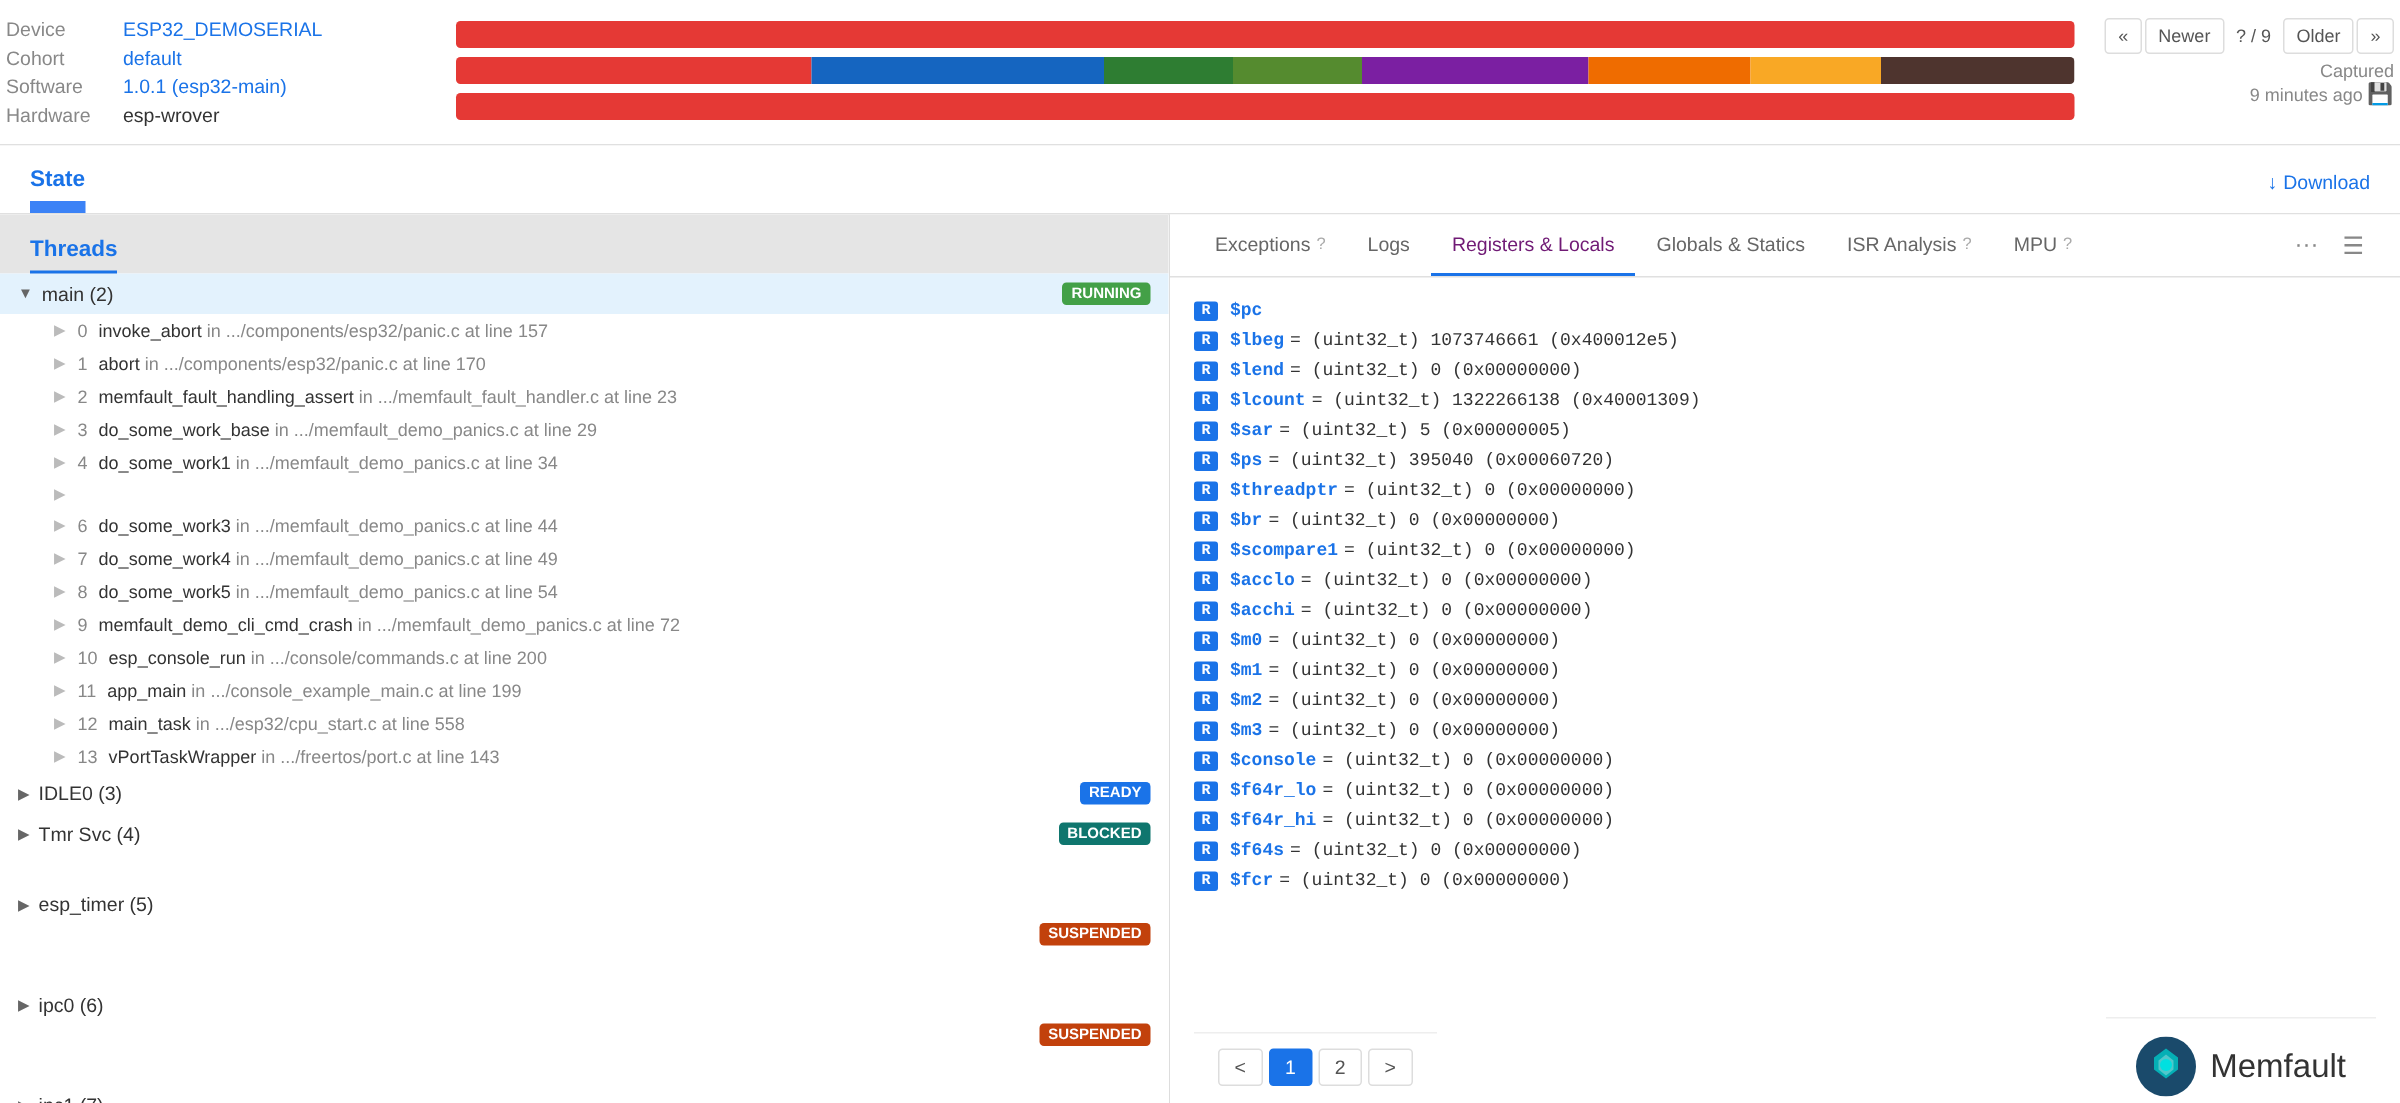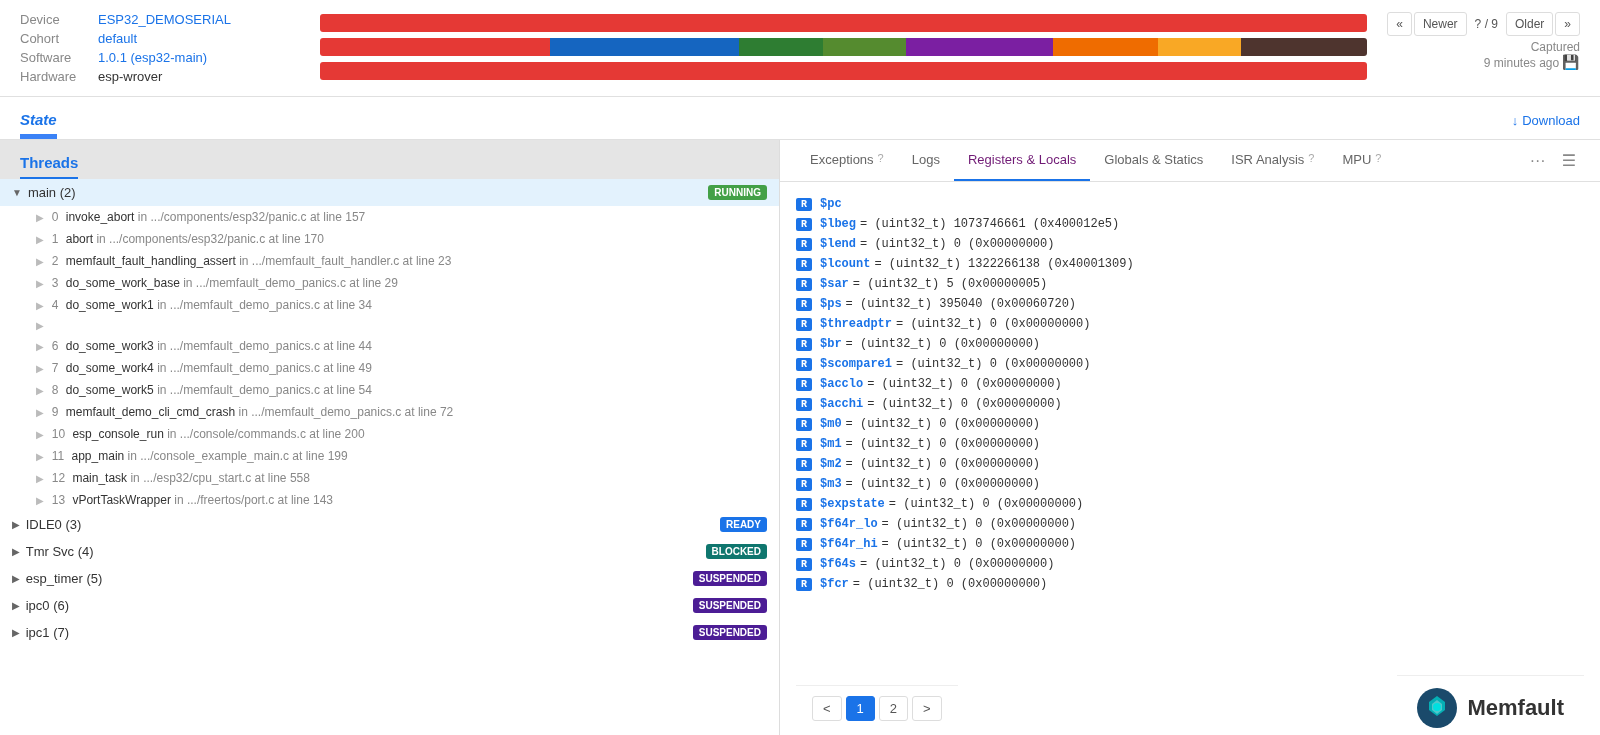--- a/index.html
+++ b/index.html
@@ -1,21 +1,21 @@
 <!DOCTYPE html>
 <html><head>
   <meta charset="utf-8">
   <style>
     * { box-sizing: border-box; margin: 0; padding: 0; }
     body { font-family: -apple-system, BlinkMacSystemFont, 'Segoe UI', sans-serif; font-size: 13px; background: #f5f5f5; color: #333; }
 
     .top-bar {
       background: #fff;
       border-bottom: 1px solid #e0e0e0;
-      padding: 12px 20px;
+      padding: 12px 4px;
       display: flex;
       align-items: flex-start;
       gap: 0;
     }
     .meta-section { display: flex; flex-direction: column; gap: 4px; min-width: 280px; }
     .meta-row { display: flex; align-items: center; gap: 8px; font-size: 13px; }
     .meta-label { color: #888; width: 70px; }
     .meta-value-link { color: #1a73e8; text-decoration: none; }
     .meta-value { color: #333; }
 
@@ -48,21 +48,21 @@
 
     .state-section {
       background: #fff;
       padding: 14px 20px 0 20px;
       border-bottom: 1px solid #e0e0e0;
       display: flex;
       align-items: center;
       justify-content: space-between;
     }
     .state-title-wrap { }
-    .state-title { font-size: 15px; font-weight: 600; color: #1a73e8; padding-bottom: 6px; border-bottom: 5px solid #3b82f6; display: inline-block; font-style: italic; }
+    .state-title { font-size: 15px; font-weight: 600; color: #1a73e8; padding-bottom: 6px; border-bottom: 8px solid #3b82f6; display: inline-block; }
     .download-btn {
       background: none;
       border: none;
       color: #1a73e8;
       cursor: pointer;
       font-size: 13px;
       display: flex;
       align-items: center;
       gap: 4px;
       padding: 0 0 10px 0;
@@ -101,21 +101,21 @@
     .badge {
       font-size: 10px;
       font-weight: bold;
       padding: 2px 6px;
       border-radius: 3px;
       color: #fff;
     }
     .badge-running { background: #43a047; }
     .badge-ready { background: #1a73e8; }
     .badge-blocked { background: #0f766e; }
-    .badge-suspended { background: #4c1d95; }
+    .badge-suspended { background: #c2410c; margin-top: 40px; }
 
     .stack-frames { }
     .stack-frame {
       display: flex;
       align-items: center;
       padding: 4px 12px 4px 36px;
       font-size: 12px;
       color: #444;
       cursor: pointer;
       gap: 8px;
@@ -143,20 +143,21 @@
       gap: 0;
     }
     .tab {
       padding: 12px 14px;
       cursor: pointer;
       font-size: 13px;
       color: #666;
       border-bottom: 2px solid transparent;
       white-space: nowrap;
       display: flex;
+      align-items: center;
       gap: 4px;
     }
     .tab.active { color: #701a75; border-bottom-color: #1a73e8; font-weight: 400; }
     .tab-more { margin-left: auto; font-size: 16px; color: #888; cursor: pointer; padding: 8px; }
     .tab-list-icon { font-size: 16px; color: #888; cursor: pointer; padding: 8px; }
     .tab-help { font-size: 11px; color: #aaa; }
 
     .registers-panel {
       flex: 1;
       overflow-y: auto;
@@ -204,21 +205,21 @@
     .page-btn.active { background: #1a73e8; color: #fff; border-color: #1a73e8; }
 
     .memfault-logo {
       display: flex;
       align-items: center;
       gap: 10px;
       justify-content: flex-end;
       padding: 12px 20px;
       border-top: 1px solid #eee;
     }
-    .logo-text { font-size: 22px; font-weight: 700; color: #333; }
+    .logo-text { font-size: 22px; font-weight: 400; color: #333; }
     .logo-icon { width: 40px; height: 40px; }
   </style>
 </head>
 <body>
 
 <div class="top-bar">
   <div class="meta-section">
     <div class="meta-row">
       <span class="meta-label">Device</span>
       <a class="meta-value-link">ESP32_DEMOSERIAL</a>
@@ -555,21 +556,21 @@
         <span class="reg-name">$m2</span>
         <span class="reg-value">= (uint32_t) 0 (0x00000000)</span>
       </div>
       <div class="register-row">
         <span class="reg-badge">R</span>
         <span class="reg-name">$m3</span>
         <span class="reg-value">= (uint32_t) 0 (0x00000000)</span>
       </div>
       <div class="register-row">
         <span class="reg-badge">R</span>
-        <span class="reg-name">$expstate</span>
+        <span class="reg-name">$console</span>
         <span class="reg-value">= (uint32_t) 0 (0x00000000)</span>
       </div>
       <div class="register-row">
         <span class="reg-badge">R</span>
         <span class="reg-name">$f64r_lo</span>
         <span class="reg-value">= (uint32_t) 0 (0x00000000)</span>
       </div>
       <div class="register-row">
         <span class="reg-badge">R</span>
         <span class="reg-name">$f64r_hi</span>

